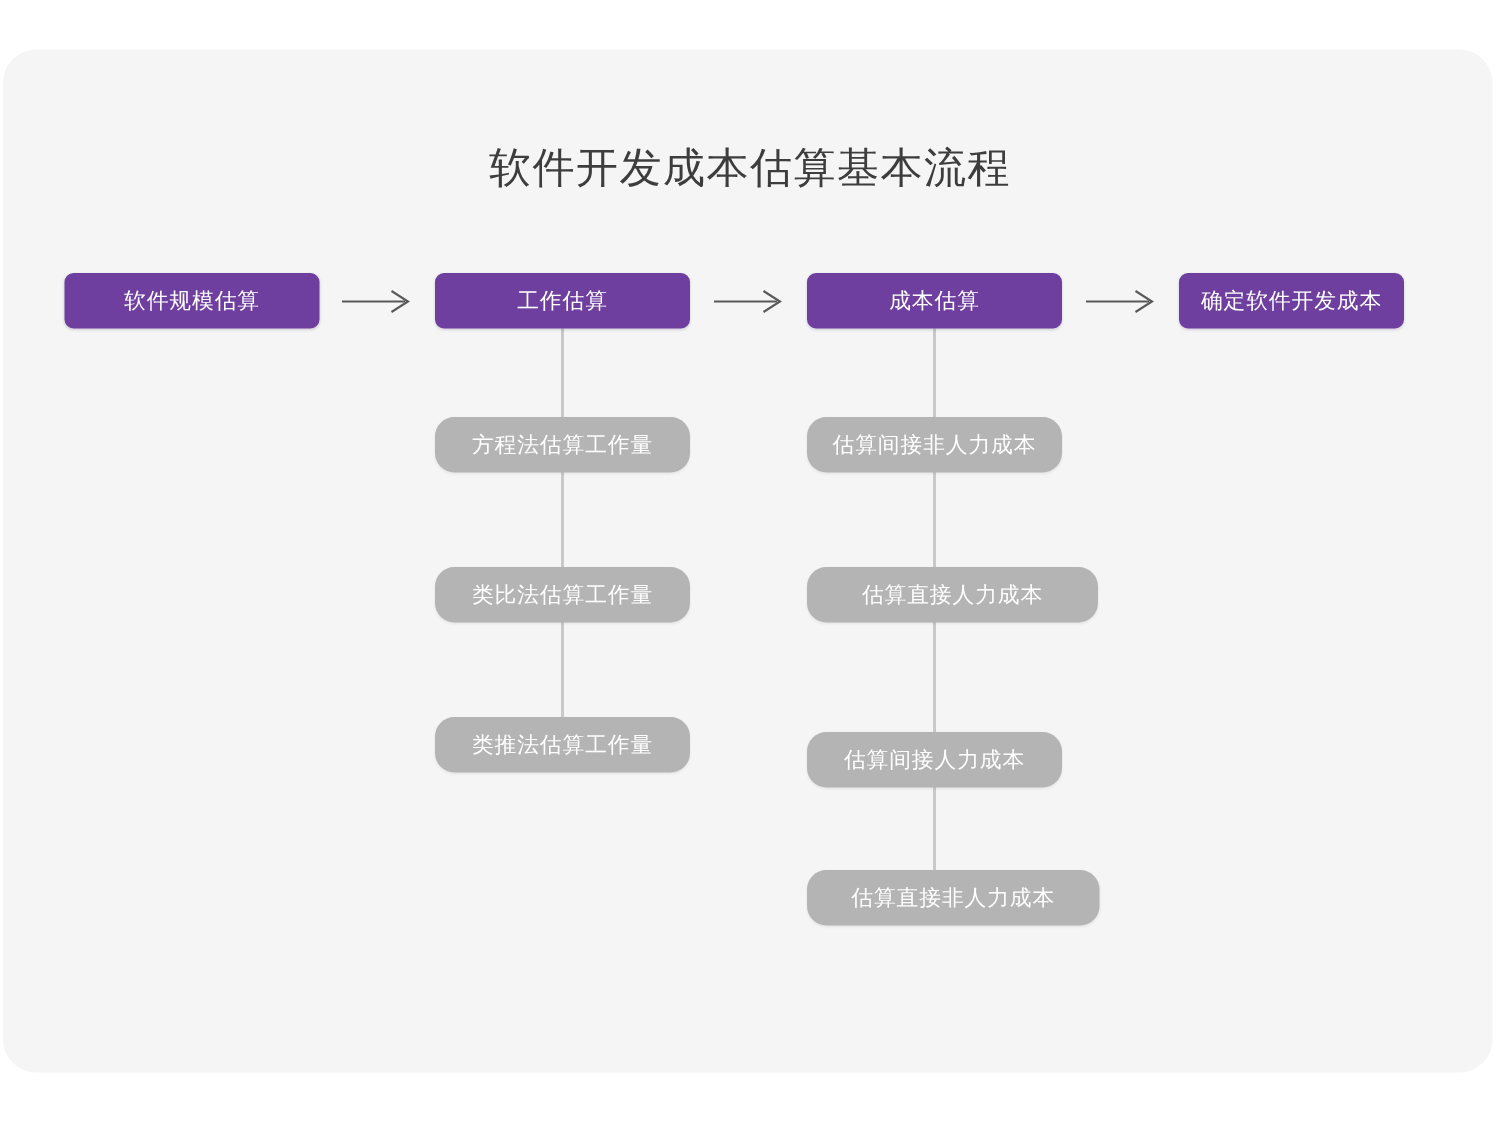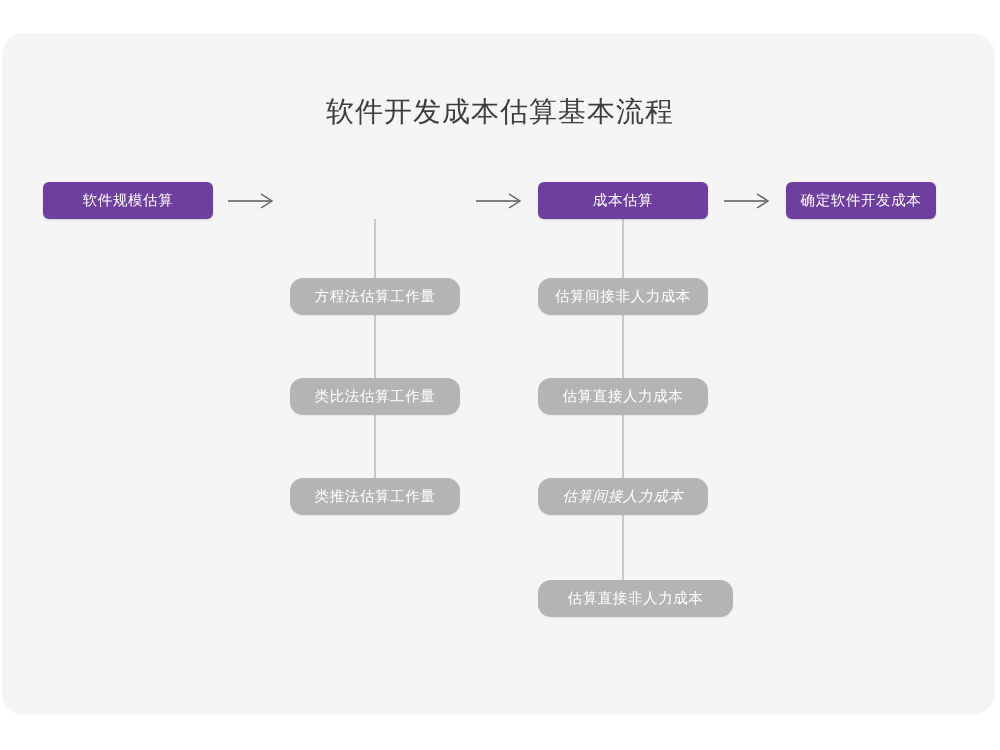--- a/index.html
+++ b/index.html
@@ -84,22 +84,22 @@
   #node-cost      { left: 538px; top: 182px; width: 170px; }
   #node-final     { left: 786px; top: 182px; width: 150px; }
 
   
   #sub-c2-0 { left: 290px; top: 278px; width: 170px; }
   #sub-c2-1 { left: 290px; top: 378px; width: 170px; }
   #sub-c2-2 { left: 290px; top: 478px; width: 170px; }
 
   
   #sub-c3-0 { left: 538px; top: 278px; width: 170px; }
-  #sub-c3-1 { left: 538px; top: 378px; width: 170px; }
-  #sub-c3-2 { left: 538px; top: 478px; width: 170px; font-style: italic; }
+  #sub-c3-1 { left: 538px; top: 378px; width: 194px; }
+  #sub-c3-2 { left: 538px; top: 488px; width: 170px; }
   #sub-c3-3 { left: 538px; top: 580px; width: 195px; }
 
   
   .vline {
     position: absolute;
     width: 2px;
     background: #c9c9c9;
   }
   #vline-c2 { left: 374px; top: 219px; height: 260px; }
   #vline-c3 { left: 622px; top: 219px; height: 362px; }
@@ -125,20 +125,21 @@
 
   <div id="diagram">
 
     <div class="title">软件开发成本估算基本流程</div>
 
     <div class="vline" id="vline-c2"></div>
     <div class="vline" id="vline-c3"></div>
 
     <div class="node primary" id="node-scale">软件规模估算</div>
 
+    <div class="node primary" id="node-effort">工作估算</div>
 
     <div class="node primary" id="node-cost">成本估算</div>
 
     <div class="node primary" id="node-final">确定软件开发成本</div>
 
     <div class="arrow" id="arrow-1">
       <svg width="48" height="20" viewBox="0 0 48 20" aria-hidden="true">
         <line x1="1" y1="10" x2="43" y2="10" stroke="#595959" stroke-width="1.4"></line>
         <polyline points="34,3 45,10 34,17" fill="none" stroke="#595959" stroke-width="1.4"></polyline>
       </svg>

